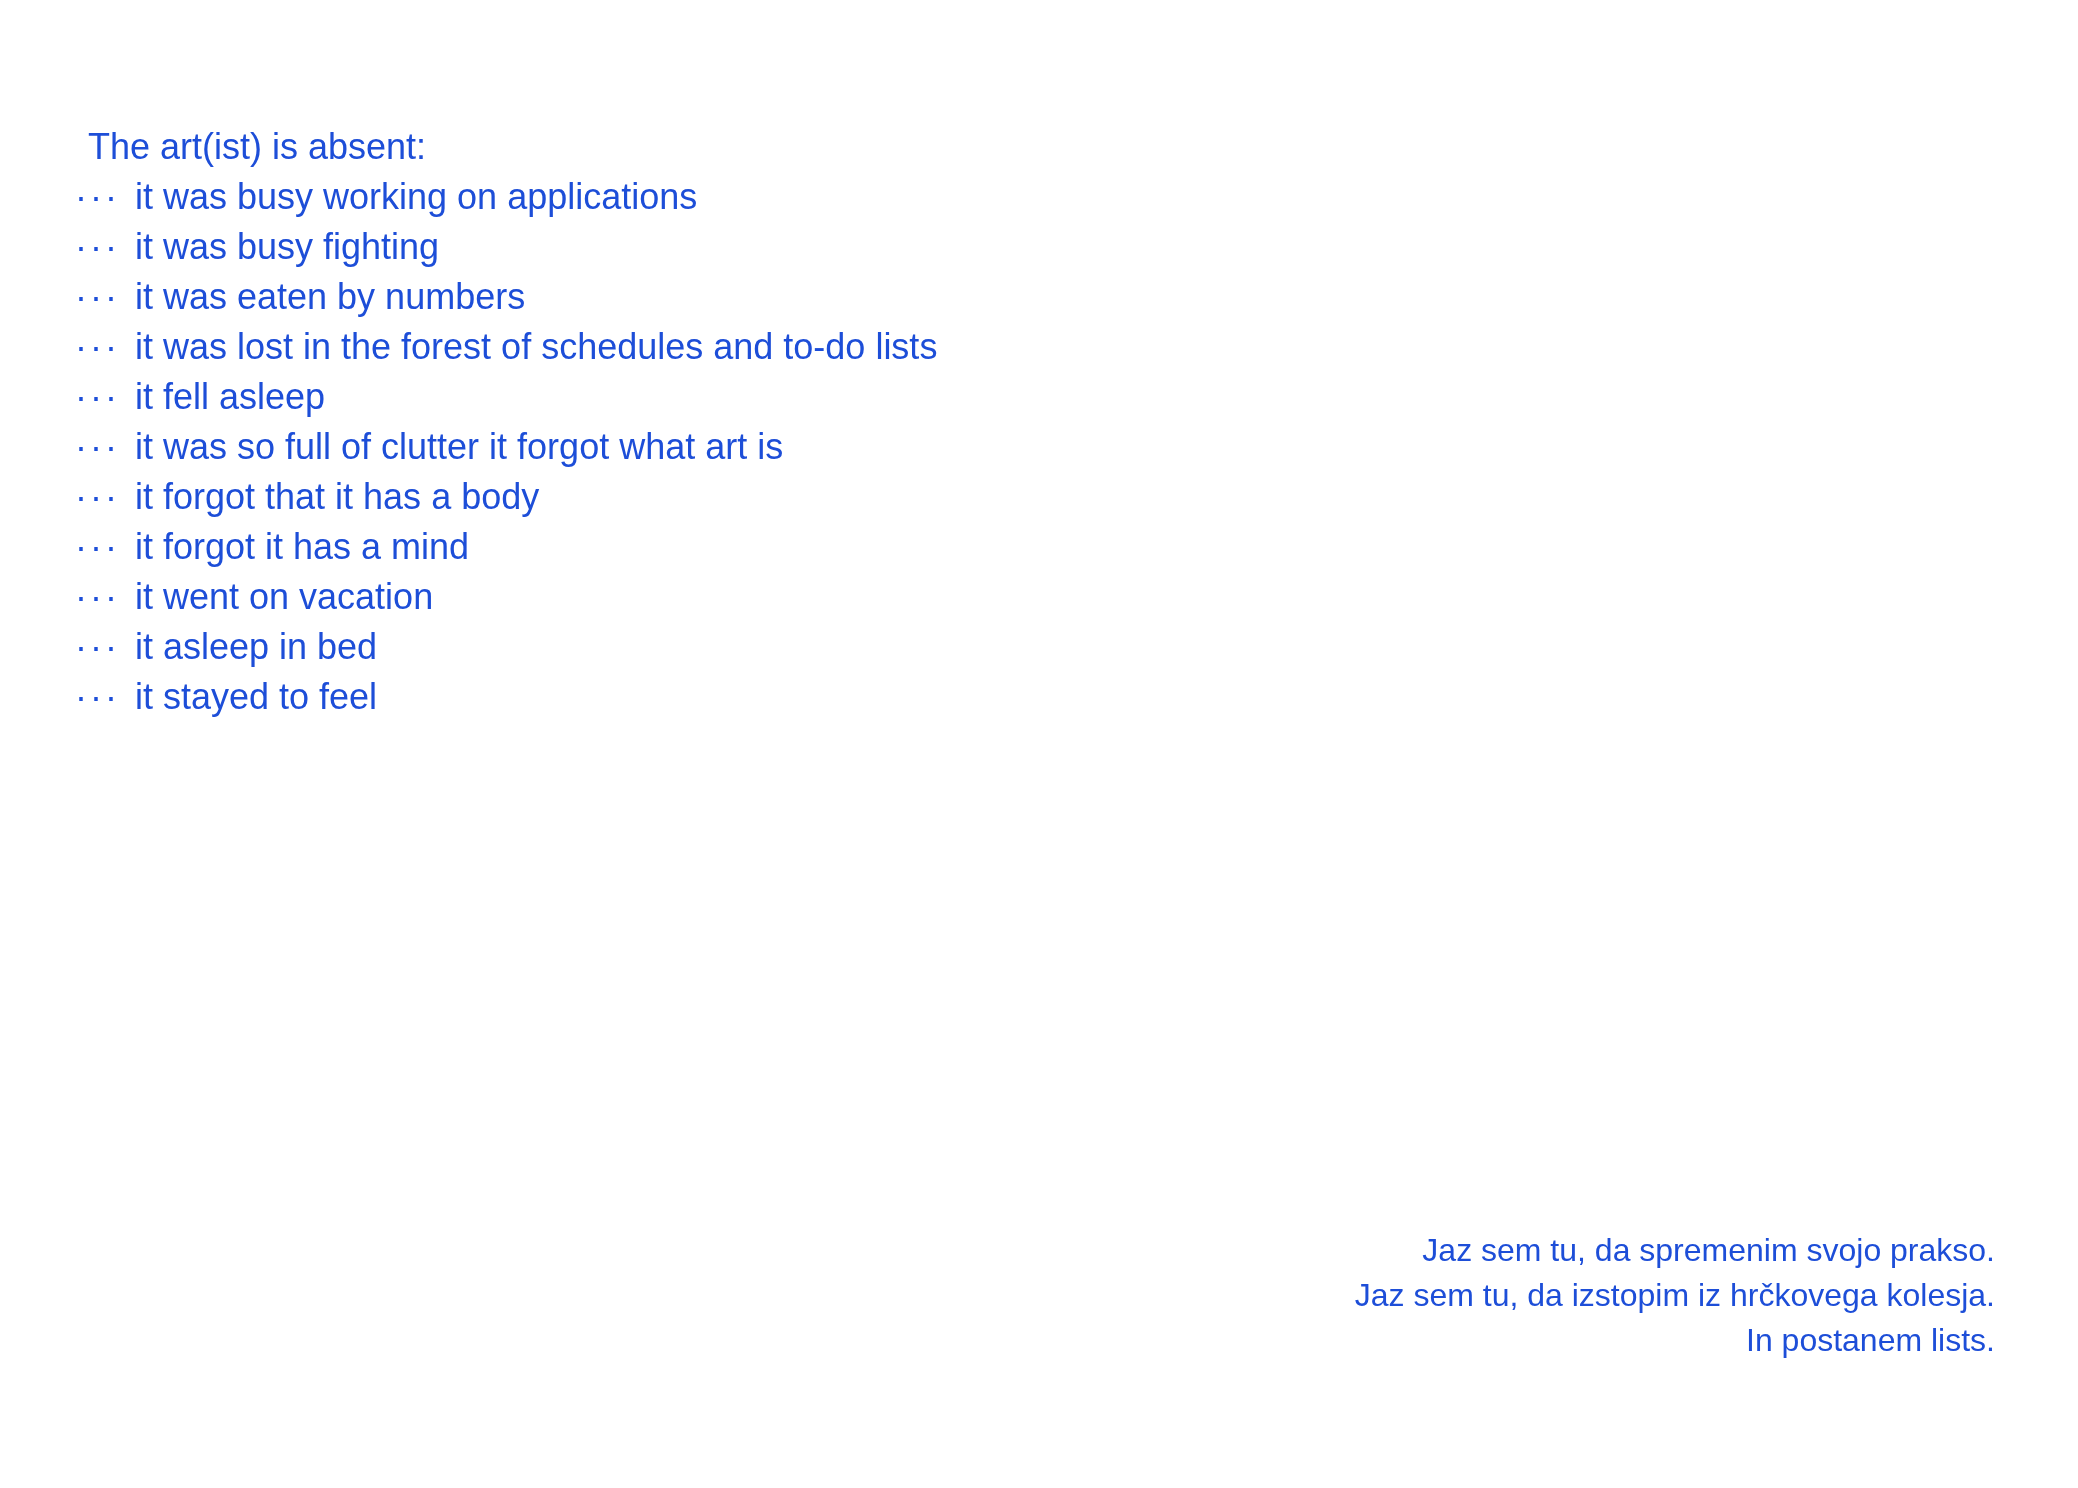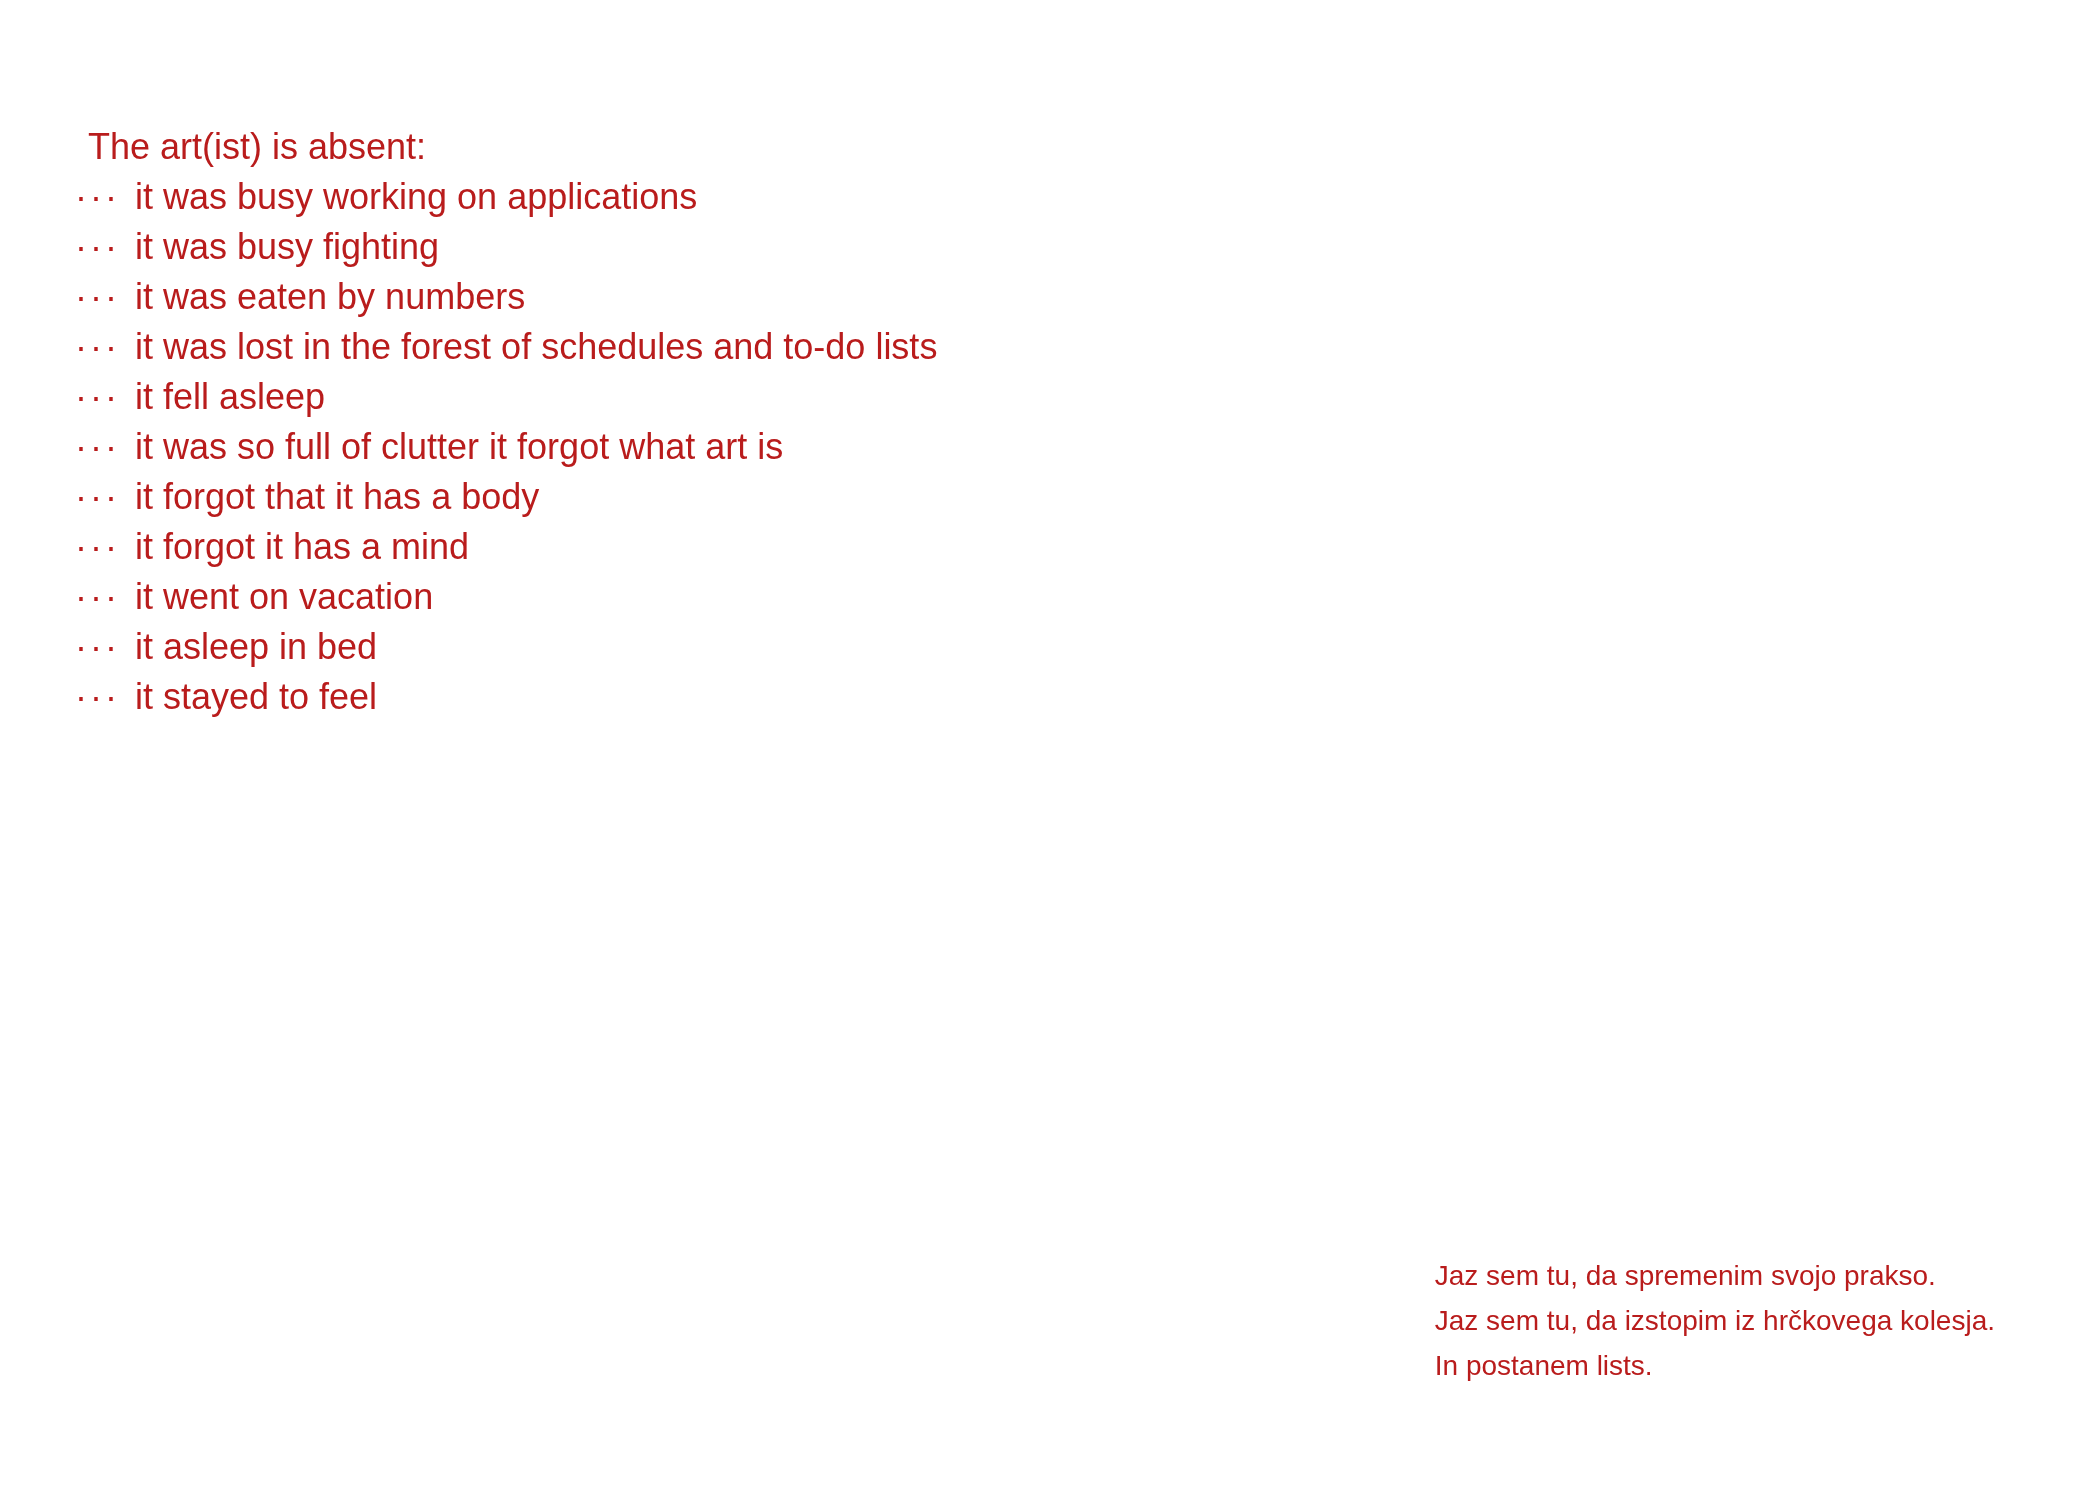--- a/index.html
+++ b/index.html
@@ -7,21 +7,21 @@
     padding: 0;
     background: #ffffff;
   }
   .page {
     position: relative;
     width: 2078px;
     height: 1488px;
     background: #ffffff;
     overflow: hidden;
     font-family: "Liberation Sans", sans-serif;
-    color: #b91c1c;
+    color: #1d4ed8;
   }
   .poem {
     position: absolute;
     left: 75px;
     top: 122px;
     font-size: 36px;
     line-height: 50px;
     white-space: nowrap;
   }
   .poem-title {
@@ -29,25 +29,24 @@
   }
   .bullet {
     display: inline-block;
     margin-right: 15px;
     letter-spacing: 3px;
   }
   .affirmations {
     position: absolute;
     right: 83px;
     top: 1228px;
-    text-align: left;
-    font-size: 28px;
+    text-align: right;
+    font-size: 32px;
     line-height: 45px;
     white-space: nowrap;
-    margin-top: 25px;
   }
 </style>
 </head>
 <body>
 
 <div class="page">
 
   <div class="poem">
     <div class="poem-title">The art(ist) is absent:</div>
 

